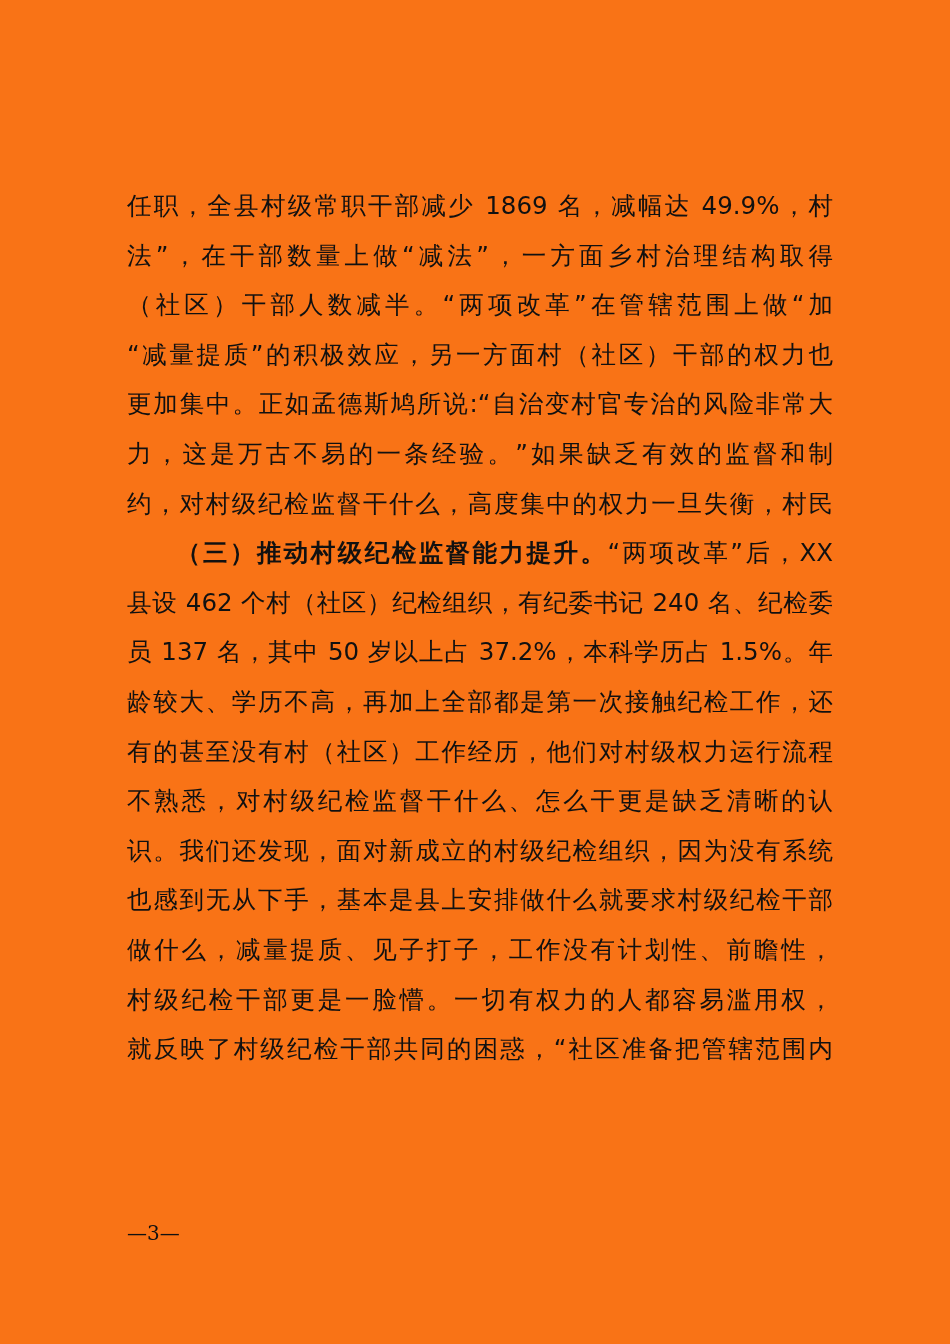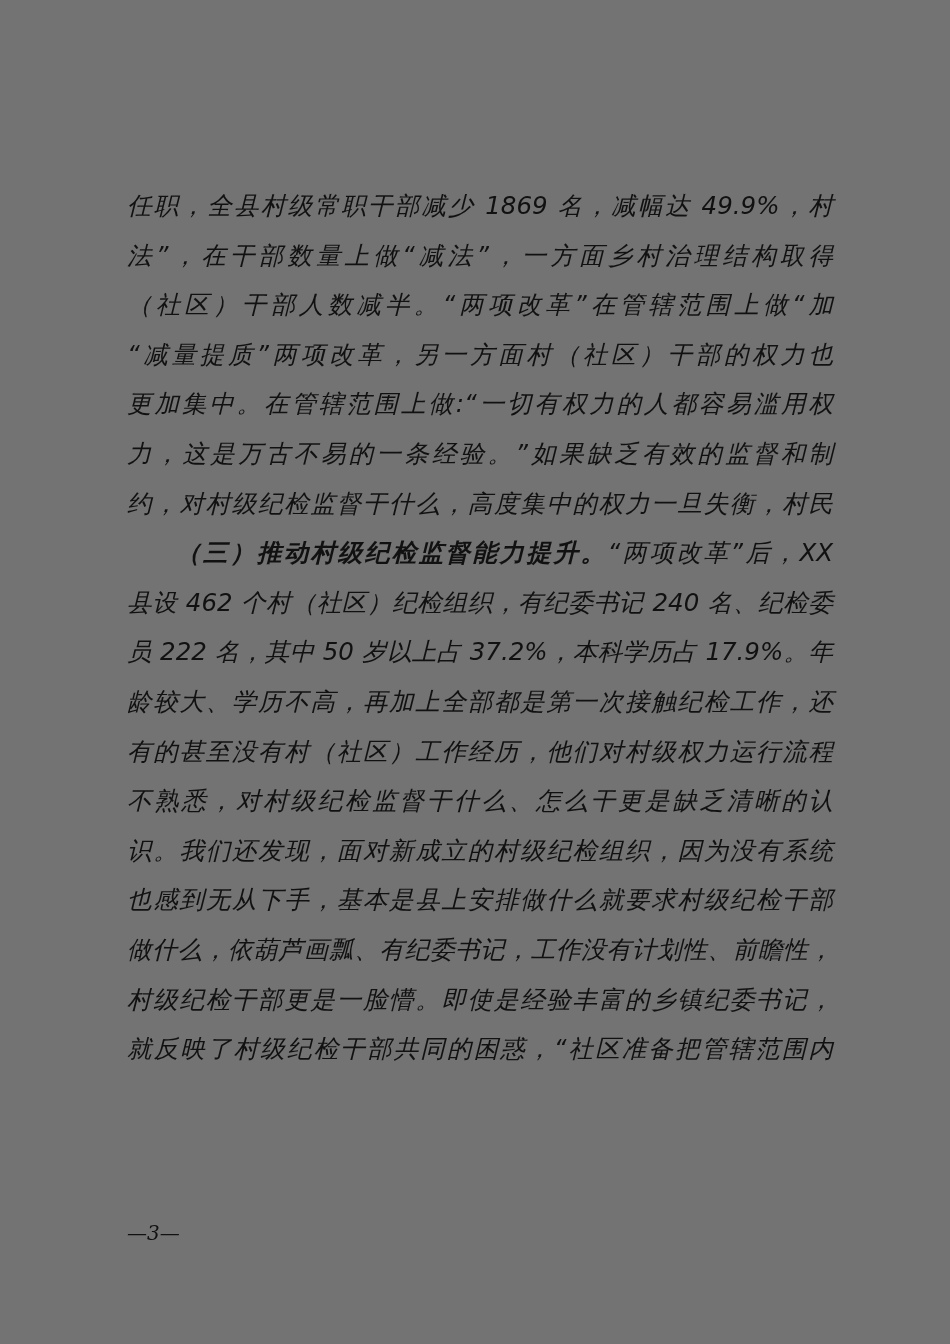--- a/index.html
+++ b/index.html
@@ -1,18 +1,18 @@
 <!DOCTYPE html>
 <html><head>
 <meta charset="utf-8">
 <style>
   html, body { margin: 0; padding: 0; background: #ffffff; }
   body { width: 950px; height: 1344px; position: relative; overflow: hidden; }
   .page {
-    position: absolute; left: 0; top: 0; width: 950px; height: 1344px; background: #737373; font-style: italic;
+    position: absolute; left: 0; top: 0; width: 950px; height: 1344px; background: #f97316;
   }
   .body-text {
     position: absolute; left: 127px; top: 181px; width: 706px;
     font-family: "DejaVu Sans", sans-serif; font-size: 24.5px; color: #111111;
     line-height: 49.6px;
   }
   .line {
     display: block; white-space: nowrap; height: 49.6px;
     text-align: justify; text-align-last: justify;
   }
@@ -25,32 +25,32 @@
   }
 </style>
 </head>
 <body>
 
 <div class="page">
   <div class="body-text">
     <span class="line">任职，全县村级常职干部减少 1869 名，减幅达 49.9%，村</span>
     <span class="line">法”，在干部数量上做“减法”，一方面乡村治理结构取得</span>
     <span class="line">（社区）干部人数减半。“两项改革”在管辖范围上做“加</span>
-    <span class="line">“减量提质”两项改革，另一方面村（社区）干部的权力也</span>
-    <span class="line">更加集中。在管辖范围上做:“一切有权力的人都容易滥用权</span>
+    <span class="line">“减量提质”的积极效应，另一方面村（社区）干部的权力也</span>
+    <span class="line">更加集中。正如孟德斯鸠所说:“自治变村官专治的风险非常大</span>
     <span class="line">力，这是万古不易的一条经验。”如果缺乏有效的监督和制</span>
     <span class="line">约，对村级纪检监督干什么，高度集中的权力一旦失衡，村民</span>
 
     <span class="line indent"><span class="bold">（三）推动村级纪检监督能力提升。</span><span>“两项改革”后，XX</span></span>
     <span class="line">县设 462 个村（社区）纪检组织，有纪委书记 240 名、纪检委</span>
-    <span class="line">员 222 名，其中 50 岁以上占 37.2%，本科学历占 17.9%。年</span>
+    <span class="line">员 137 名，其中 50 岁以上占 37.2%，本科学历占 1.5%。年</span>
     <span class="line">龄较大、学历不高，再加上全部都是第一次接触纪检工作，还</span>
     <span class="line">有的甚至没有村（社区）工作经历，他们对村级权力运行流程</span>
     <span class="line">不熟悉，对村级纪检监督干什么、怎么干更是缺乏清晰的认</span>
     <span class="line">识。我们还发现，面对新成立的村级纪检组织，因为没有系统</span>
     <span class="line">也感到无从下手，基本是县上安排做什么就要求村级纪检干部</span>
-    <span class="line">做什么，依葫芦画瓢、有纪委书记，工作没有计划性、前瞻性，</span>
-    <span class="line">村级纪检干部更是一脸懵。即使是经验丰富的乡镇纪委书记，</span>
+    <span class="line">做什么，减量提质、见子打子，工作没有计划性、前瞻性，</span>
+    <span class="line">村级纪检干部更是一脸懵。一切有权力的人都容易滥用权，</span>
     <span class="line">就反映了村级纪检干部共同的困惑，“社区准备把管辖范围内</span>
   </div>
 
   <div class="footer">—3—</div>
 </div>
 
 </body></html>

